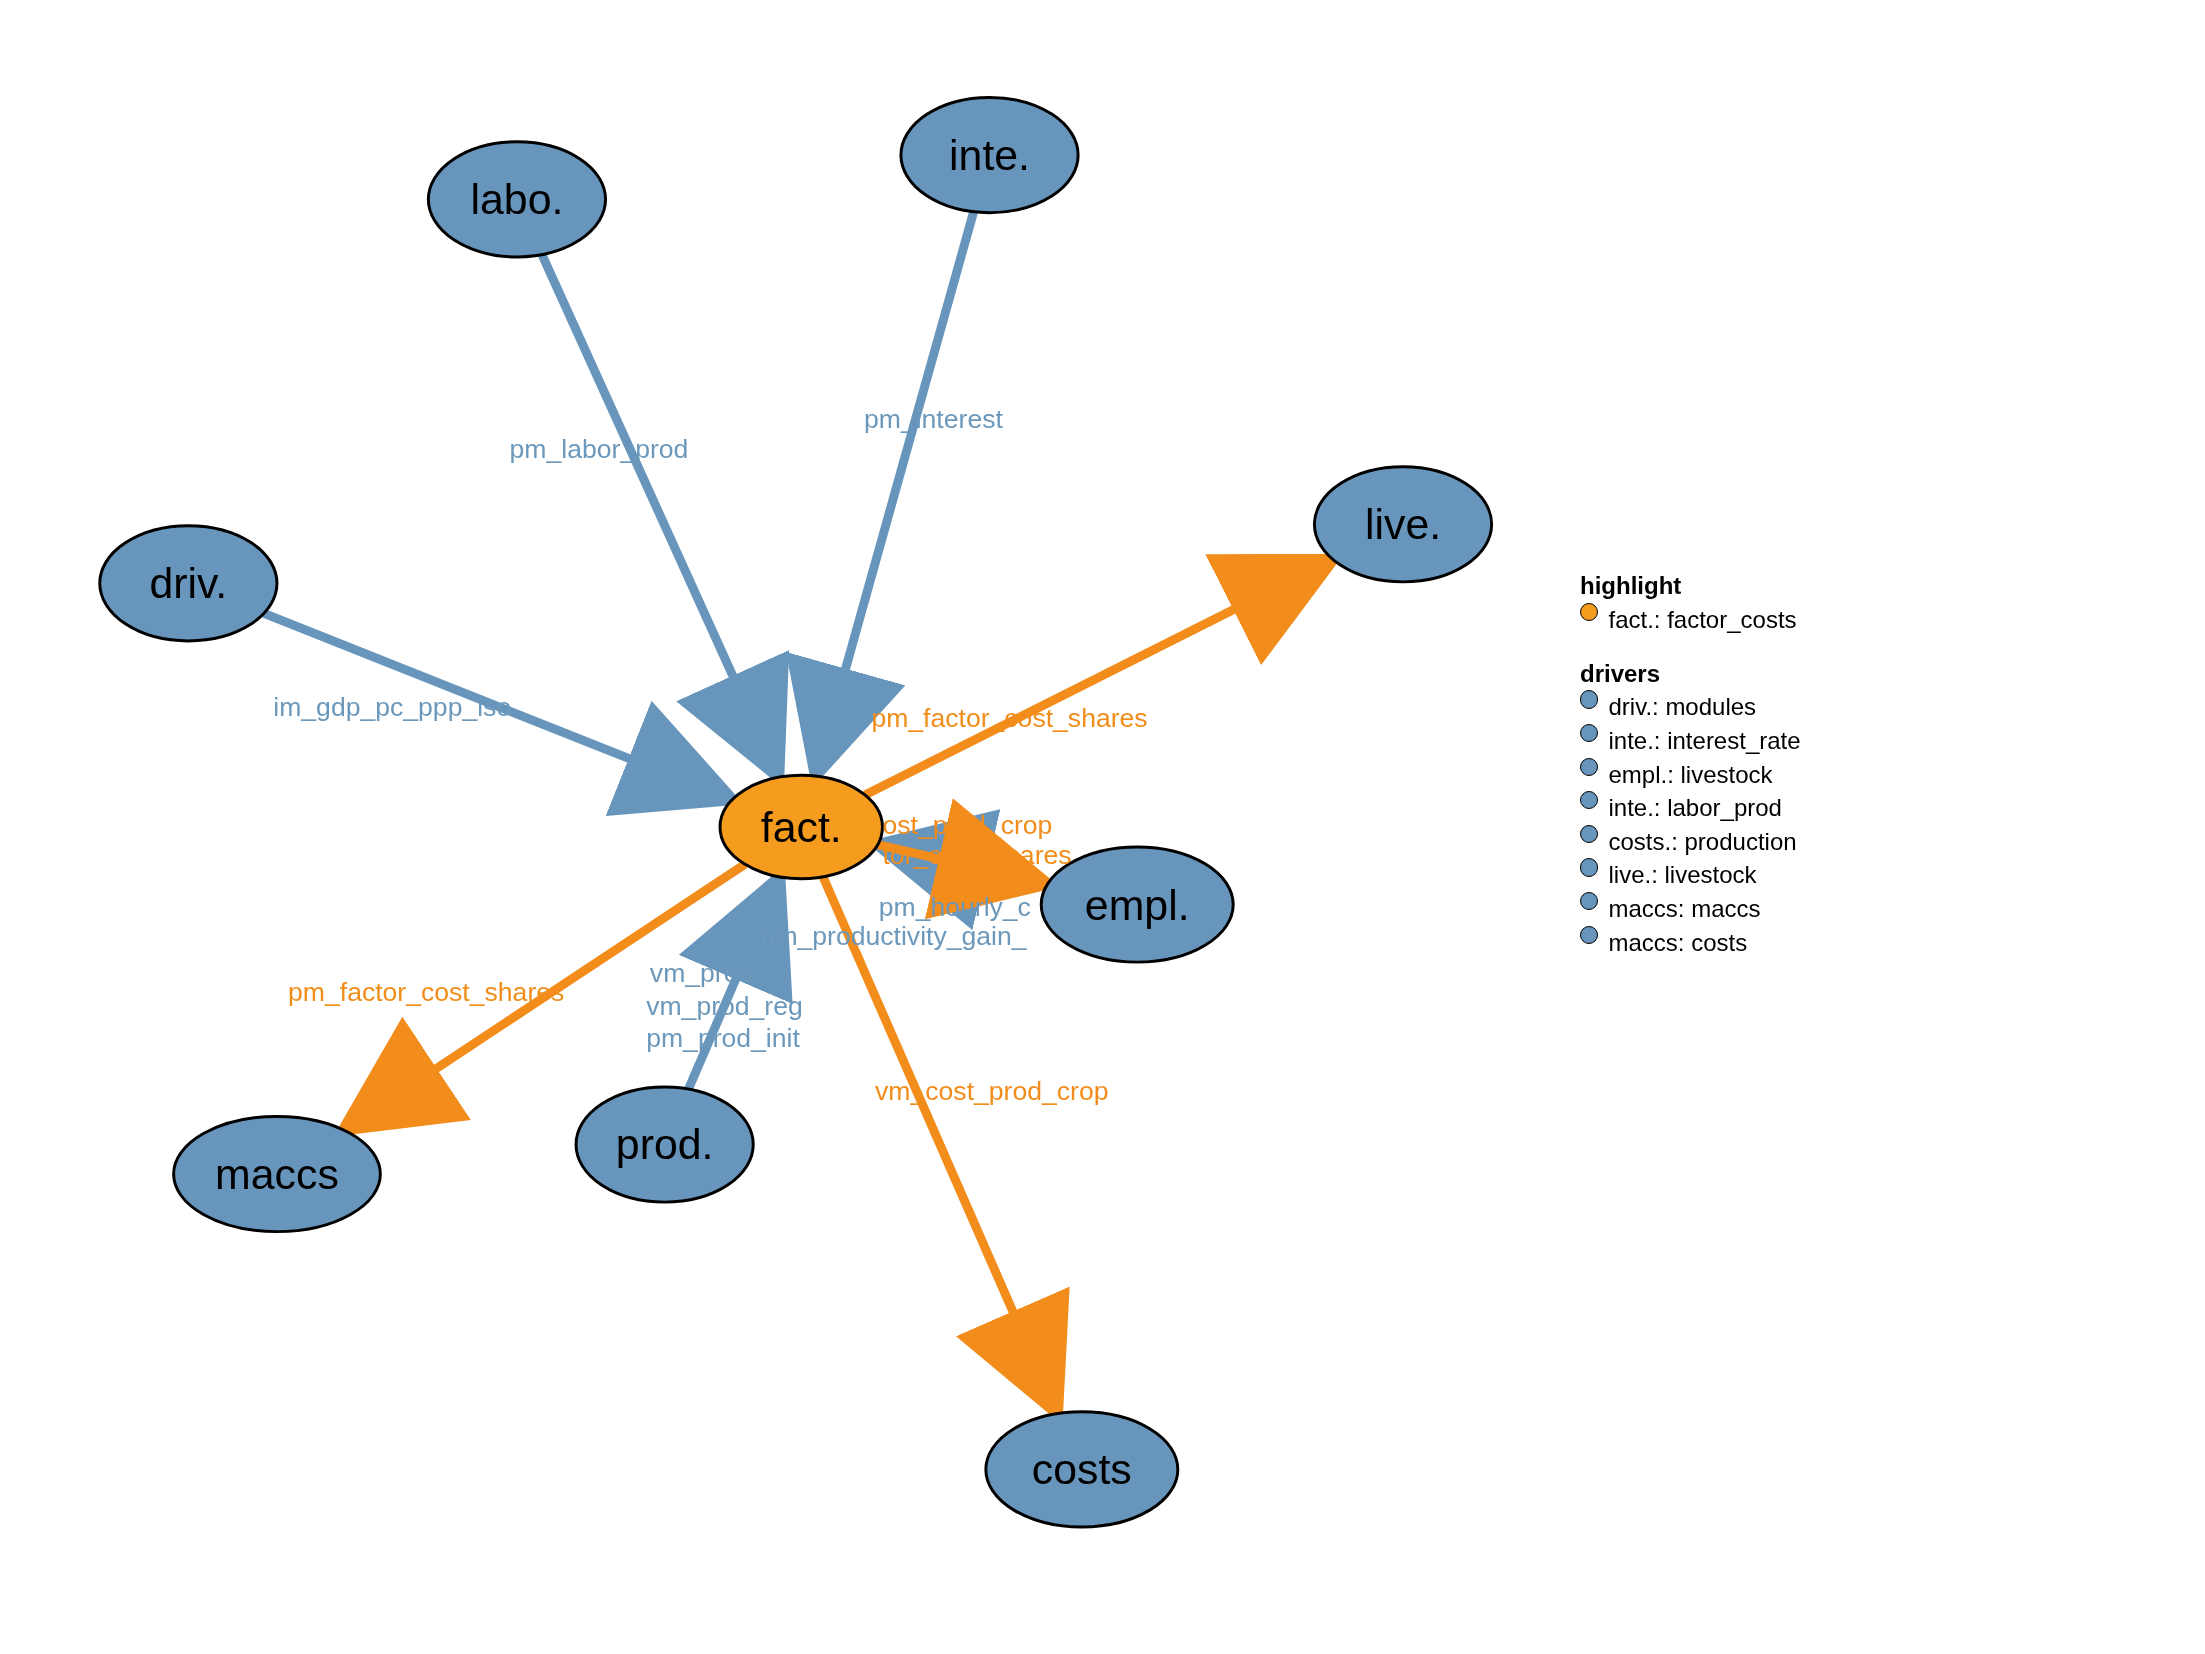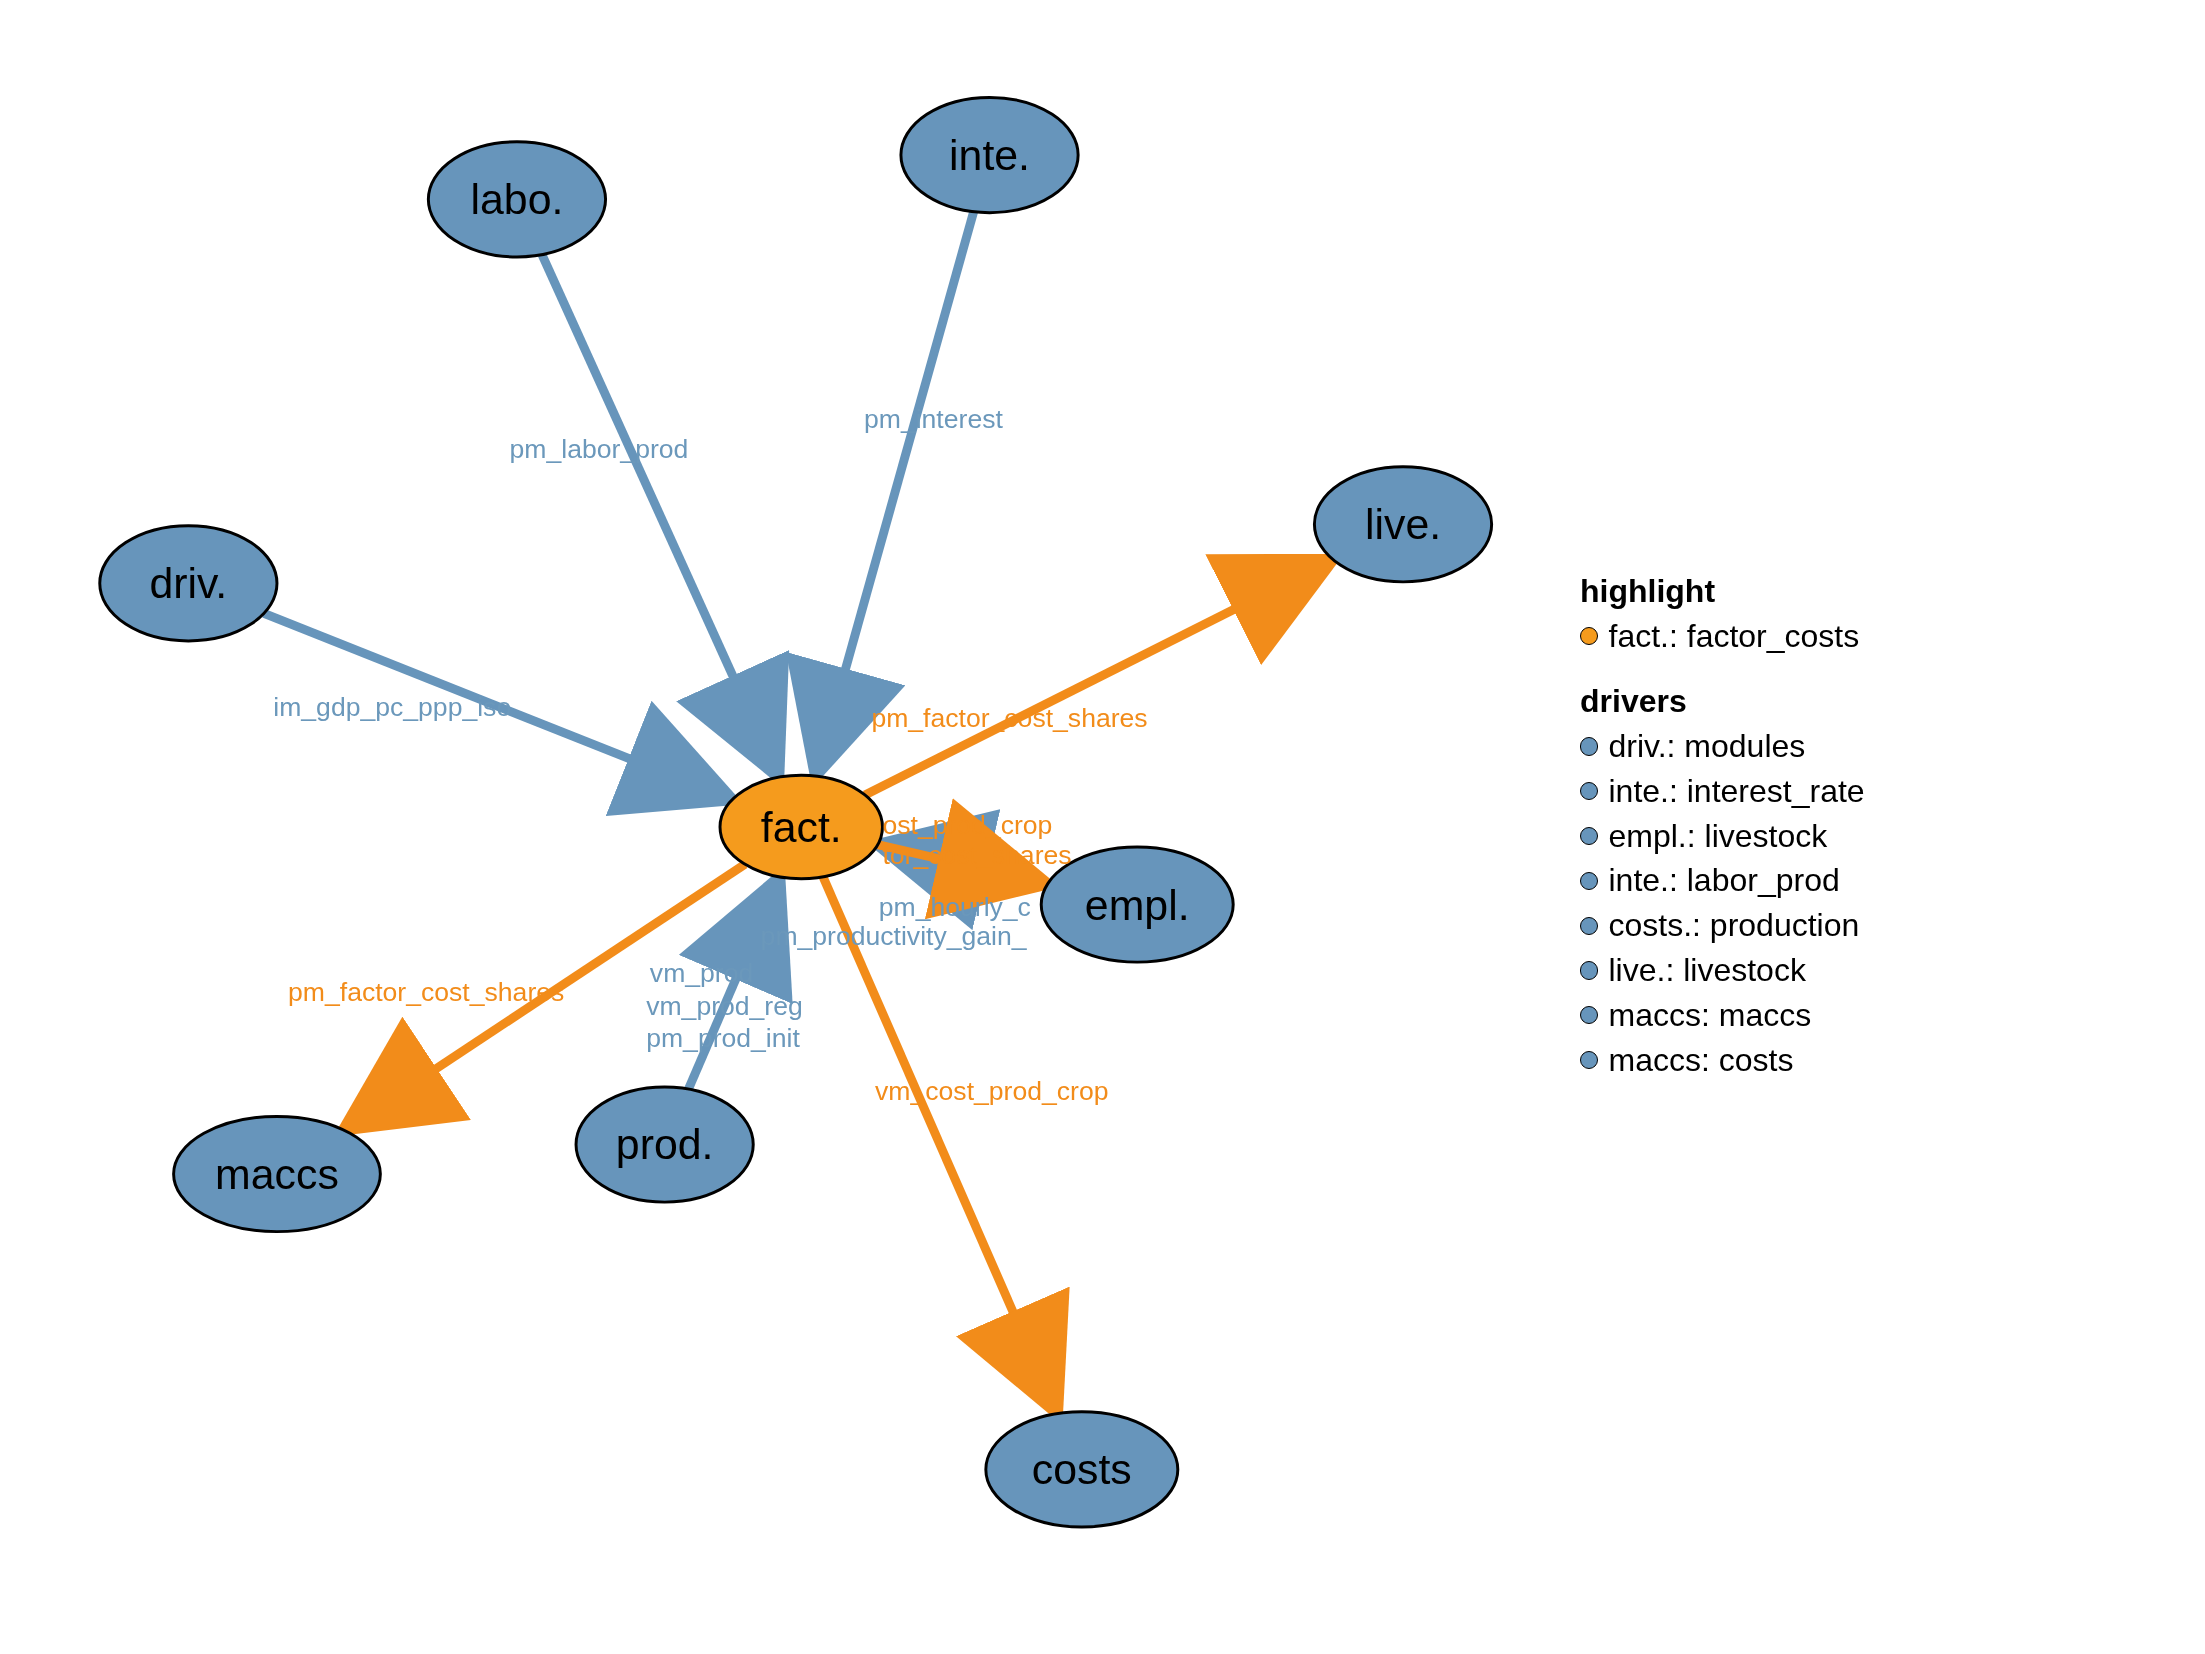--- a/index.html
+++ b/index.html
@@ -26,30 +26,29 @@
   .edge-label-in {
     font-size: 36px;
     fill: #6b98bb;
   }
   .edge-label-out {
     font-size: 36px;
     fill: #f28c1a;
   }
   .legend {
     position: absolute;
-    font-size: 32px;
+    font-size: 24px;
     line-height: 1.4;
     color: #000;
   }
   .legend .header {
     font-weight: bold;
   }
   .legend .item {
     display: flex;
-    align-items: center;
     margin: 0;
   }
   .legend .dot {
     width: 16.2px;
     height: 16.2px;
     border-radius: 50%;
     border: 1.5px solid #000;
     margin-right: 10.3px;
     display: inline-block;
   }

